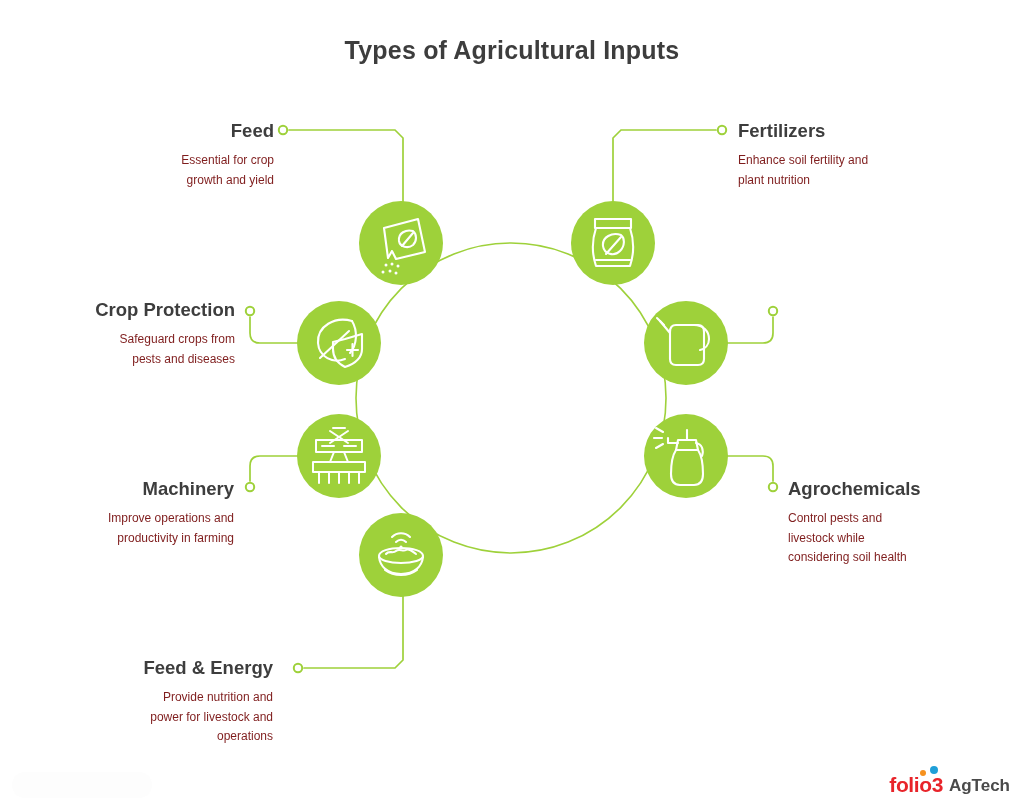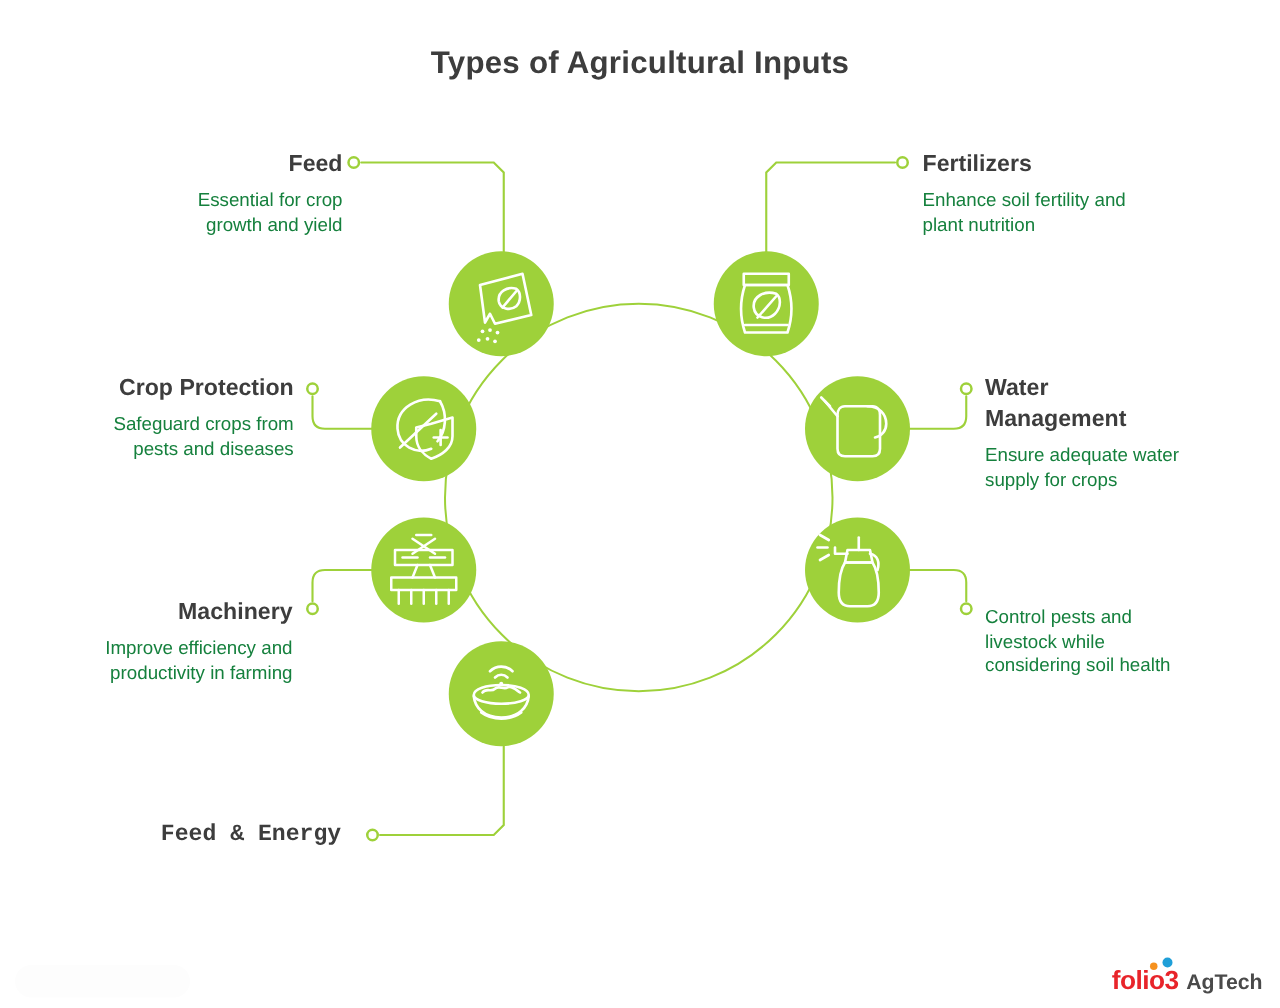--- a/index.html
+++ b/index.html
@@ -45,38 +45,38 @@
     position: absolute;
   }
   .node-title {
     font-size: 18.5px;
     font-weight: bold;
     color: #3d3d3d;
     line-height: 25px;
     white-space: pre-line;
   }
   .node-desc {
-    font-size: 15px;
+    font-size: 12px;
     font-weight: normal;
-    color: #15803d;
+    color: #7f1d1d;
     line-height: 19.5px;
     margin-top: 8px;
     white-space: pre-line;
   }
   .align-right { text-align: right; }
   .align-left  { text-align: left; }
 
   
   .tb-seeds            { left: 40px;  top: 118px; width: 234px; }
   .tb-fertilizers      { left: 738px; top: 118px; width: 250px; }
   .tb-crop-protection  { left: 20px;  top: 297px; width: 215px; }
   .tb-water            { left: 788px; top: 297px; width: 215px; }
   .tb-machinery        { left: 20px;  top: 476px; width: 214px; text-align: right; }
   .tb-agrochemicals    { left: 788px; top: 476px; width: 215px; }
-  .tb-feed             { left: 40px;  top: 655px; width: 233px; font-family: Liberation Mono, monospace; }
+  .tb-feed             { left: 40px;  top: 655px; width: 233px; }
 
   
   .footer-logo {
     position: absolute;
     right: 14px;
     bottom: 10px;
     display: flex;
     align-items: flex-end;
     gap: 6px;
   }
@@ -290,41 +290,39 @@
     <div class="node-desc">Enhance soil fertility and
 plant nutrition</div>
   </div>
 
   <div class="node-text tb-crop-protection align-right">
     <div class="node-title">Crop Protection</div>
     <div class="node-desc">Safeguard crops from
 pests and diseases</div>
   </div>
 
-  <div class="node-text tb-water align-left">
-    <div class="node-title">Water
-Management</div>
-    <div class="node-desc">Ensure adequate water
-supply for crops</div>
-  </div>
 
   <div class="node-text tb-machinery align-right">
     <div class="node-title">Machinery</div>
-    <div class="node-desc">Improve efficiency and
+    <div class="node-desc">Improve operations and
 productivity in farming</div>
   </div>
 
   <div class="node-text tb-agrochemicals align-left">
+    <div class="node-title">Agrochemicals</div>
     <div class="node-desc">Control pests and
 livestock while
 considering soil health</div>
   </div>
 
   <div class="node-text tb-feed align-right">
     <div class="node-title">Feed &amp; Energy</div>
+    <div class="node-desc">Provide nutrition and
+power for livestock and
+operations</div>
   </div>
 
   <div class="watermark-plate"></div>
 
   <div class="footer-logo">
     <div class="logo-folio3">
       <span>folio3</span>
       <span class="logo-dot logo-dot-orange"></span>
       <span class="logo-dot logo-dot-blue"></span>
     </div>

